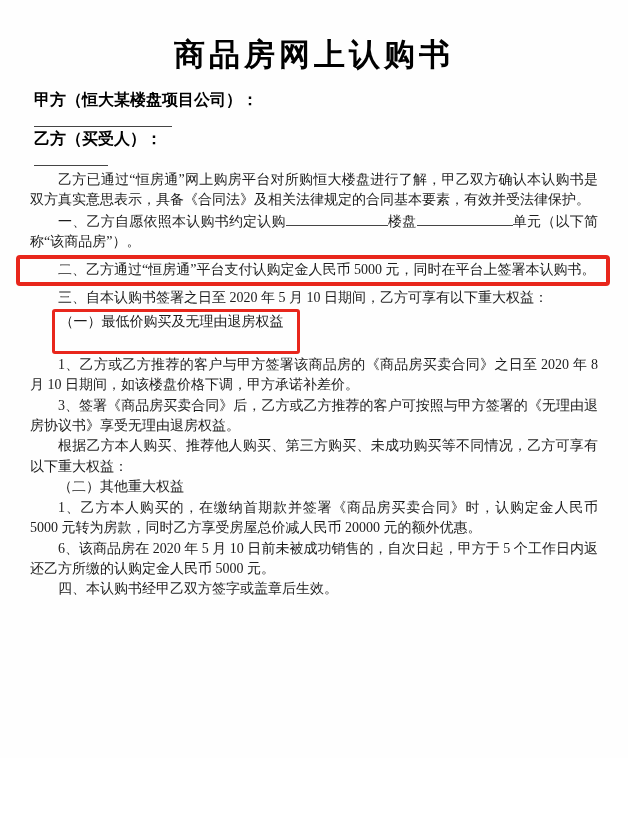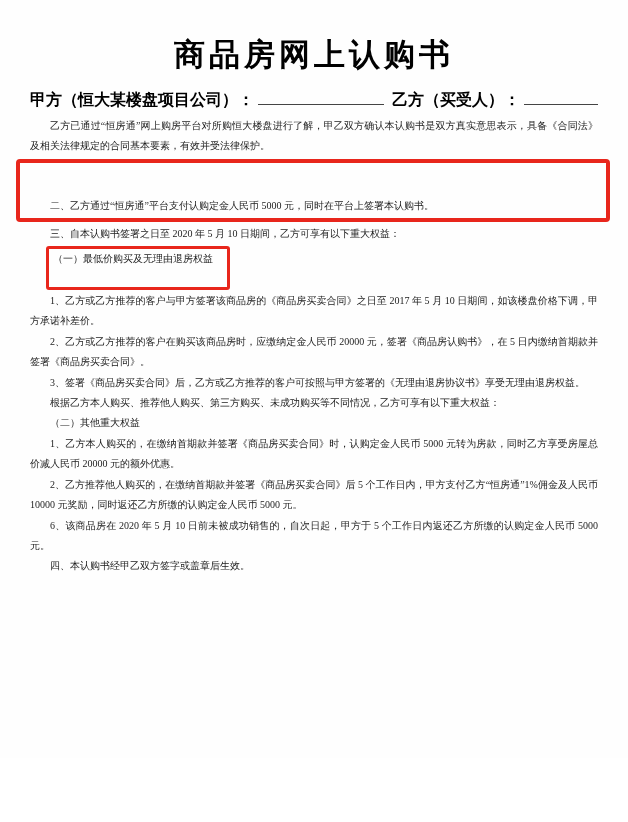--- a/index.html
+++ b/index.html
@@ -28,46 +28,47 @@
   .party-line {
     display: flex;
     align-items: baseline;
     font-family: "Liberation Sans", sans-serif;
     font-weight: 700;
     font-size: 16px;
     line-height: 24px;
     color: #000;
     margin-bottom: 4px;
     white-space: nowrap;
+    flex-direction: column;
   }
   .blank {
     display: inline-block;
     border-bottom: 1.5px solid #444;
     height: 14px;
     vertical-align: baseline;
   }
   .blank.party-a { width: 138px; margin: 0 8px 0 4px; }
   .blank.party-b { width: 74px; margin-left: 4px; flex: 1 0 auto; }
   .blank.inline-1 { width: 102px; }
   .blank.inline-2 { width: 96px; }
   .doc-body p {
     margin: 0;
-    font-size: 10px;
+    font-size: 14px;
     line-height: 20.4px;
     text-align: justify;
     text-indent: 2em;
   }
   .red-box {
     border: 4px solid #e8261c;
     border-radius: 4px;
     margin: 2px -12px 2px -14px;
     padding: 1px 8px 2px 10px;
     background: transparent;
   }
-  .red-box p { text-indent: 2em; margin-top: 32px; }
+  .red-box p { text-indent: 2em; }
   .heading-line { text-indent: 0 !important; margin: 1px 0 1px 0 !important; }
   .red-box-inline {
     display: inline-block;
     border: 3.5px solid #e8261c;
     border-radius: 3px;
     margin-left: 1.6em;
     padding: 0 14px 18px 4px;
     text-indent: 0;
   }
   .sig-area {
@@ -97,37 +98,36 @@
     <span>甲方（恒大某楼盘项目公司）：</span>
       <span class="blank party-a"></span>
       <span>乙方（买受人）：</span>
       <span class="blank party-b"></span>
   </div>
 
   <div class="doc-body">
 
     <p>乙方已通过“恒房通”网上购房平台对所购恒大楼盘进行了解，甲乙双方确认本认购书是双方真实意思表示，具备《合同法》及相关法律规定的合同基本要素，有效并受法律保护。</p>
 
+    <p><span>一、乙方自愿依照本认购书约定认购</span><span class="blank inline-1"></span><span>楼盘</span><span class="blank inline-2"></span><span>单元（以下简称“该商品房”）。</span></p>
 
     <div class="red-box">
       <p>二、乙方通过“恒房通”平台支付认购定金人民币 5000 元，同时在平台上签署本认购书。</p>
     </div>
 
     <p>三、自本认购书签署之日至 2020 年 5 月 10 日期间，乙方可享有以下重大权益：</p>
 
     <p class="heading-line"><span class="red-box-inline">（一）最低价购买及无理由退房权益</span></p>
 
-    <p>1、乙方或乙方推荐的客户与甲方签署该商品房的《商品房买卖合同》之日至 2017 年 5 月 10 日期间，如该楼盘价格下调，甲方承诺补差价。</p>
-    <p>2、乙方或乙方推荐的客户在购买该商品房时，应缴纳定金人民币 20000 元，签署《商品房认购书》，在 5 日内缴纳首期款并签署《商品房买卖合同》。</p>
+    <p>1、乙方或乙方推荐的客户与甲方签署该商品房的《商品房买卖合同》之日至 2020 年 8 月 10 日期间，如该楼盘价格下调，甲方承诺补差价。</p>
     <p>3、签署《商品房买卖合同》后，乙方或乙方推荐的客户可按照与甲方签署的《无理由退房协议书》享受无理由退房权益。</p>
 
     <p>根据乙方本人购买、推荐他人购买、第三方购买、未成功购买等不同情况，乙方可享有以下重大权益：</p>
     <p>（二）其他重大权益</p>
     <p>1、乙方本人购买的，在缴纳首期款并签署《商品房买卖合同》时，认购定金人民币 5000 元转为房款，同时乙方享受房屋总价减人民币 20000 元的额外优惠。</p>
-    <p>2、乙方推荐他人购买的，在缴纳首期款并签署《商品房买卖合同》后 5 个工作日内，甲方支付乙方“恒房通”1%佣金及人民币 10000 元奖励，同时返还乙方所缴的认购定金人民币 5000 元。</p>
     <p>6、该商品房在 2020 年 5 月 10 日前未被成功销售的，自次日起，甲方于 5 个工作日内返还乙方所缴的认购定金人民币 5000 元。</p>
 
     <p>四、本认购书经甲乙双方签字或盖章后生效。</p>
 
   </div>
 
   <div class="sig-area">
     <div class="sig-row">
       <div class="sig-col-a">甲方（电子签章）：</div>
       <div class="sig-col-b">乙方（电子签名）：</div>

